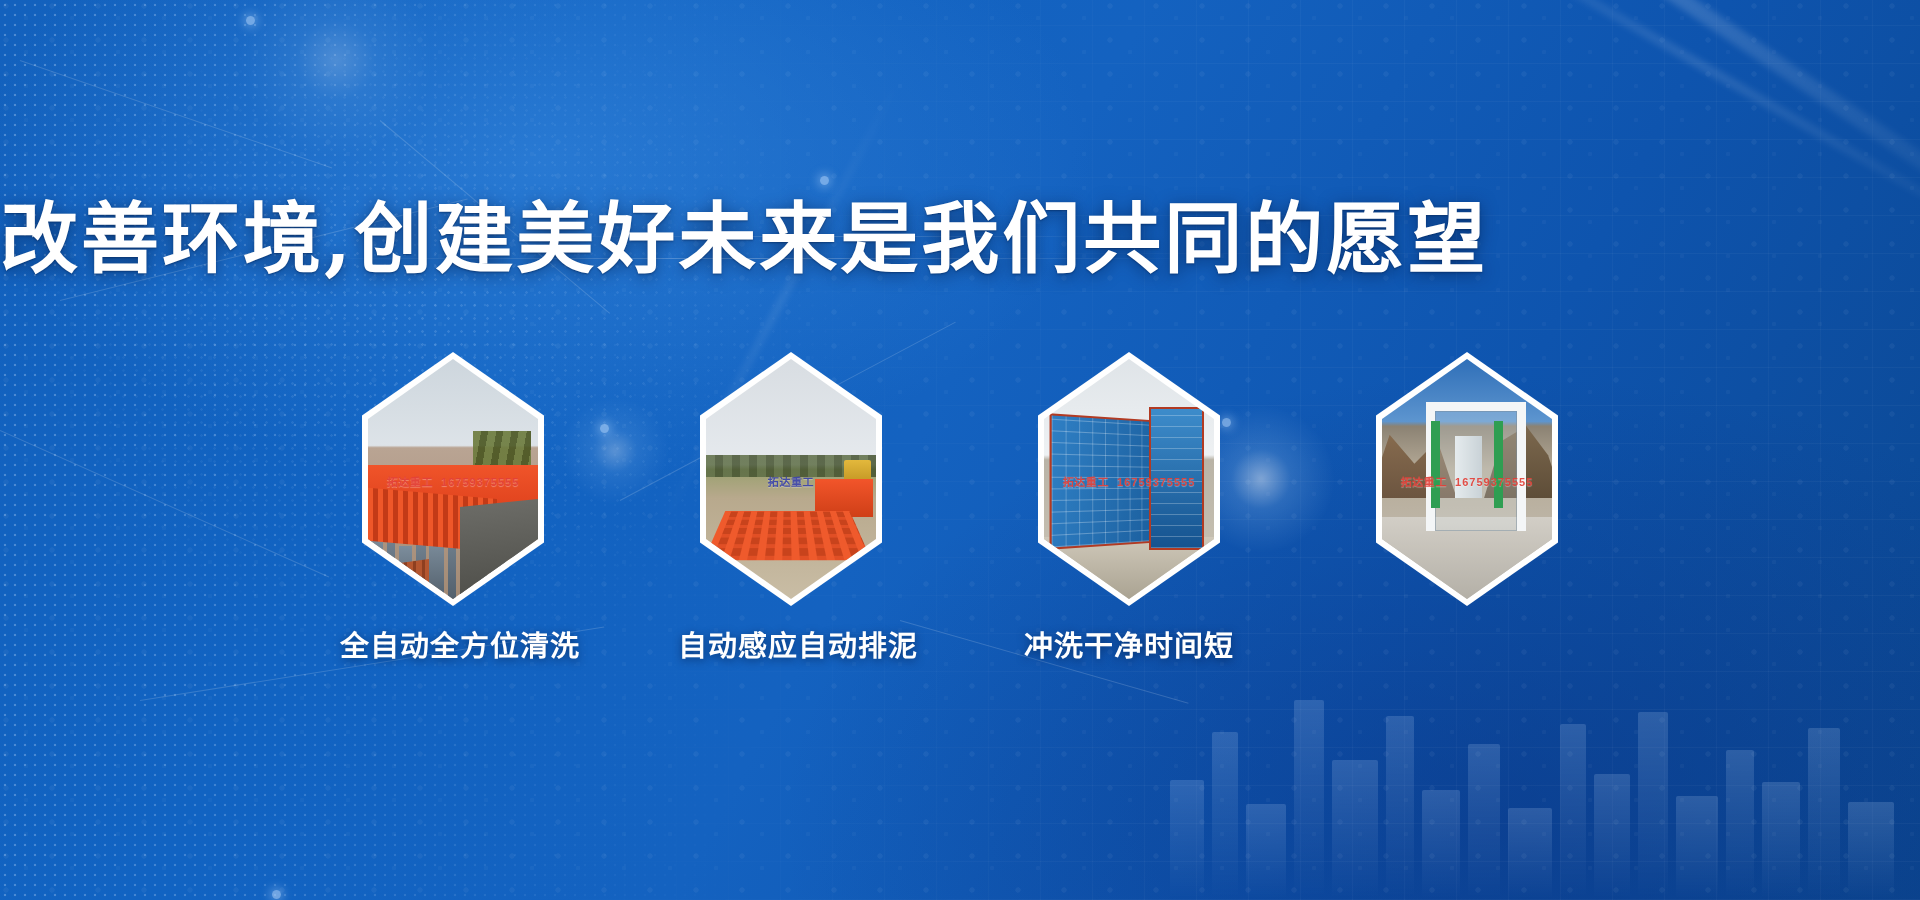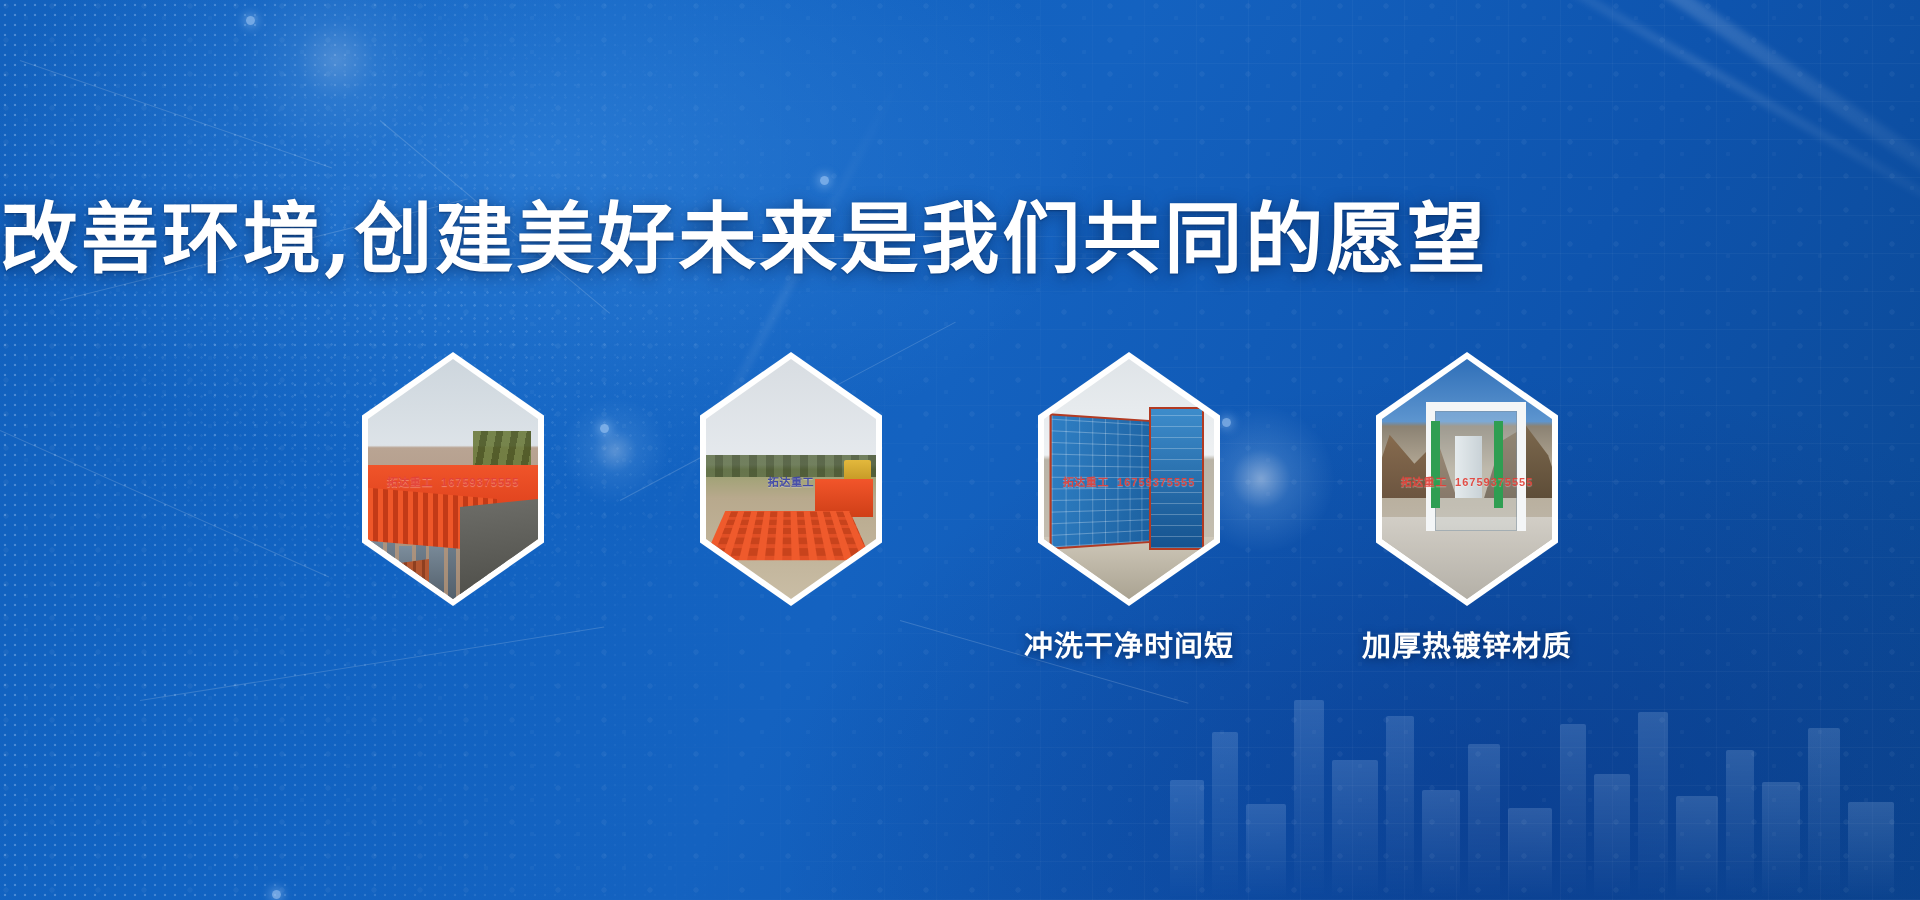--- a/index.html
+++ b/index.html
@@ -334,37 +334,39 @@
             <div class="rig"></div>
             <div class="rails"></div>
             <div class="pit"></div>
             <div class="bricks"></div>
             <div class="wm">
               <span>拓达重工</span><span class="wm-num">16759375555</span>
             </div>
           </div>
         </div>
       </div>
+      <div class="caption">全自动全方位清洗</div>
     </div>
 
     <div class="card">
       <div class="hexwrap">
         <div class="hex-border"></div>
         <div class="hex-photo">
           <div class="photo p2">
             <div class="trees"></div>
             <div class="loader"></div>
             <div class="wall"></div>
             <div class="grate"></div>
             <div class="wm blue">
               <span>拓达重工</span>
             </div>
           </div>
         </div>
       </div>
+      <div class="caption">自动感应自动排泥</div>
     </div>
 
     <div class="card">
       <div class="hexwrap">
         <div class="hex-border"></div>
         <div class="hex-photo">
           <div class="photo p3">
             <div class="ground"></div>
             <div class="tunnel"></div>
             <div class="mouth"></div>
@@ -389,17 +391,16 @@
             <div class="silo"></div>
             <div class="gantry"></div>
             <div class="grn1"></div>
             <div class="grn2"></div>
             <div class="wm">
               <span>拓达重工</span><span class="wm-num">16759375555</span>
             </div>
           </div>
         </div>
       </div>
-      <div class="caption">加厚热镀锌材质</div>
     </div>
 
   </div>
 </div>
 
 </body></html>

